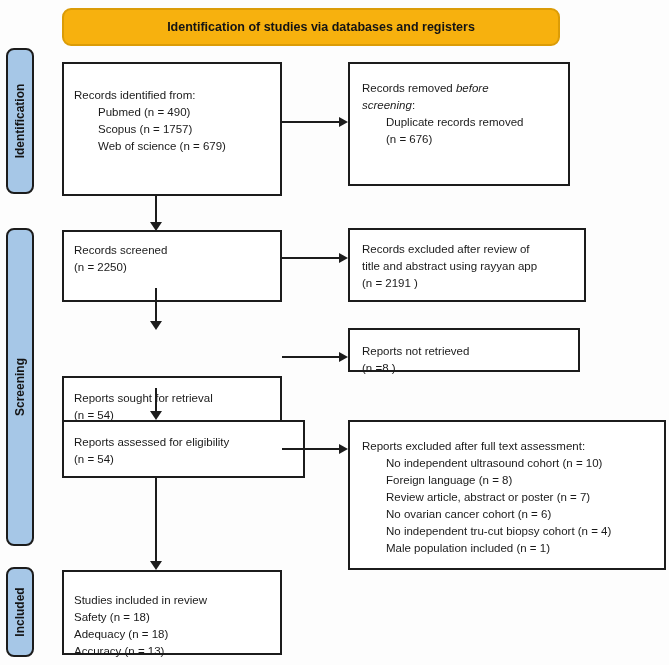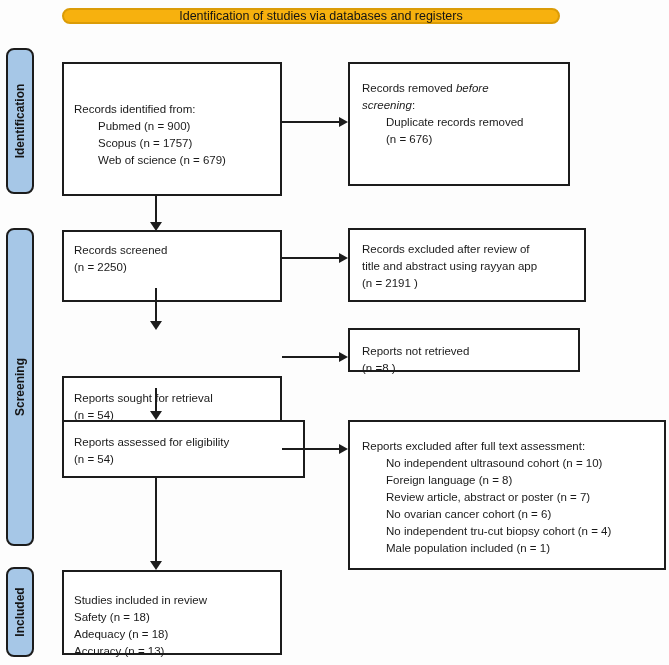--- a/index.html
+++ b/index.html
@@ -8,27 +8,27 @@
     background: #fdfdfd;
     font-family: "Liberation Sans", sans-serif;
     color: #1a1a1a;
     position: relative;
     overflow: hidden;
   }
   .canvas { position: absolute; inset: 0; }
 
   
   .banner {
-    position: absolute; left: 62px; top: 8px; width: 498px; height: 16px;
+    position: absolute; left: 62px; top: 8px; width: 498px; height: 38px;
     background: #F7B10E;
     border: 2px solid #DB9C07;
     border-radius: 9px;
     box-sizing: border-box;
     display: flex; align-items: center; justify-content: center;
-    font-weight: normal; font-size: 12.5px; color: #141414; padding-left: 20px;
+    font-weight: bold; font-size: 12.5px; color: #141414; padding-left: 20px;
   }
 
   
   .stage {
     position: absolute; left: 6px; width: 28px;
     background: #A6C7E7;
     border: 2px solid #1c1c1c;
     border-radius: 8px;
     box-sizing: border-box;
     display: flex; align-items: center; justify-content: center;
@@ -48,21 +48,21 @@
     background: #ffffff;
     border: 2px solid #1c1c1c;
     box-sizing: border-box;
     font-size: 11.5px;
   }
   .line   { line-height: 17px; white-space: nowrap; }
   .indent { padding-left: 24px; }
   .wrapblock { line-height: 17px; max-width: 170px; white-space: normal; }
   .it { font-style: italic; }
 
-  .box-identified { left: 62px;  top: 62px;  width: 220px; height: 134px; padding: 37px 6px 0 10px; }
+  .box-identified { left: 62px;  top: 62px;  width: 220px; height: 134px; padding: 23px 6px 0 10px; }
   .box-removed    { left: 348px; top: 62px;  width: 222px; height: 124px; padding: 16px 6px 0 12px; }
   .box-screened   { left: 62px;  top: 230px; width: 220px; height: 72px;  padding: 10px 6px 0 10px; }
   .box-excl-rev   { left: 348px; top: 228px; width: 238px; height: 74px;  padding: 11px 4px 0 12px; }
   .box-sought     { left: 62px;  top: 330px; width: 220px; height: 52px;  padding: 12px 8px 0 10px; margin-top: 46px; }
   .box-notretr    { left: 348px; top: 328px; width: 232px; height: 44px;  padding: 13px 6px 0 12px; }
   .box-assessed   { left: 62px;  top: 420px; width: 243px; height: 58px;  padding: 12px 6px 0 10px; }
   .box-excl-full  { left: 348px; top: 420px; width: 318px; height: 150px; padding: 16px 4px 0 12px; }
   .box-included   { left: 62px;  top: 570px; width: 220px; height: 85px;  padding: 20px 6px 0 10px; }
 
   
@@ -103,21 +103,21 @@
   </div>
   <div class="stage stage-screening">
     <span class="vlabel">Screening</span>
   </div>
   <div class="stage stage-included">
     <span class="vlabel">Included</span>
   </div>
 
   <div class="box box-identified">
     <div class="line">Records identified from:</div>
-    <div class="line indent">Pubmed (n = 900)</div>
+    <div class="line indent">Pubmed (n = 490)</div>
     <div class="line indent">Scopus (n = 1757)</div>
     <div class="line indent">Web of science (n = 679)</div>
   </div>
 
   <div class="box box-removed">
     <div class="wrapblock">
       <span>Records removed </span><span class="it">before screening</span><span>:</span>
     </div>
     <div class="line indent">Duplicate records removed</div>
     <div class="line indent">(n = 676)</div>

